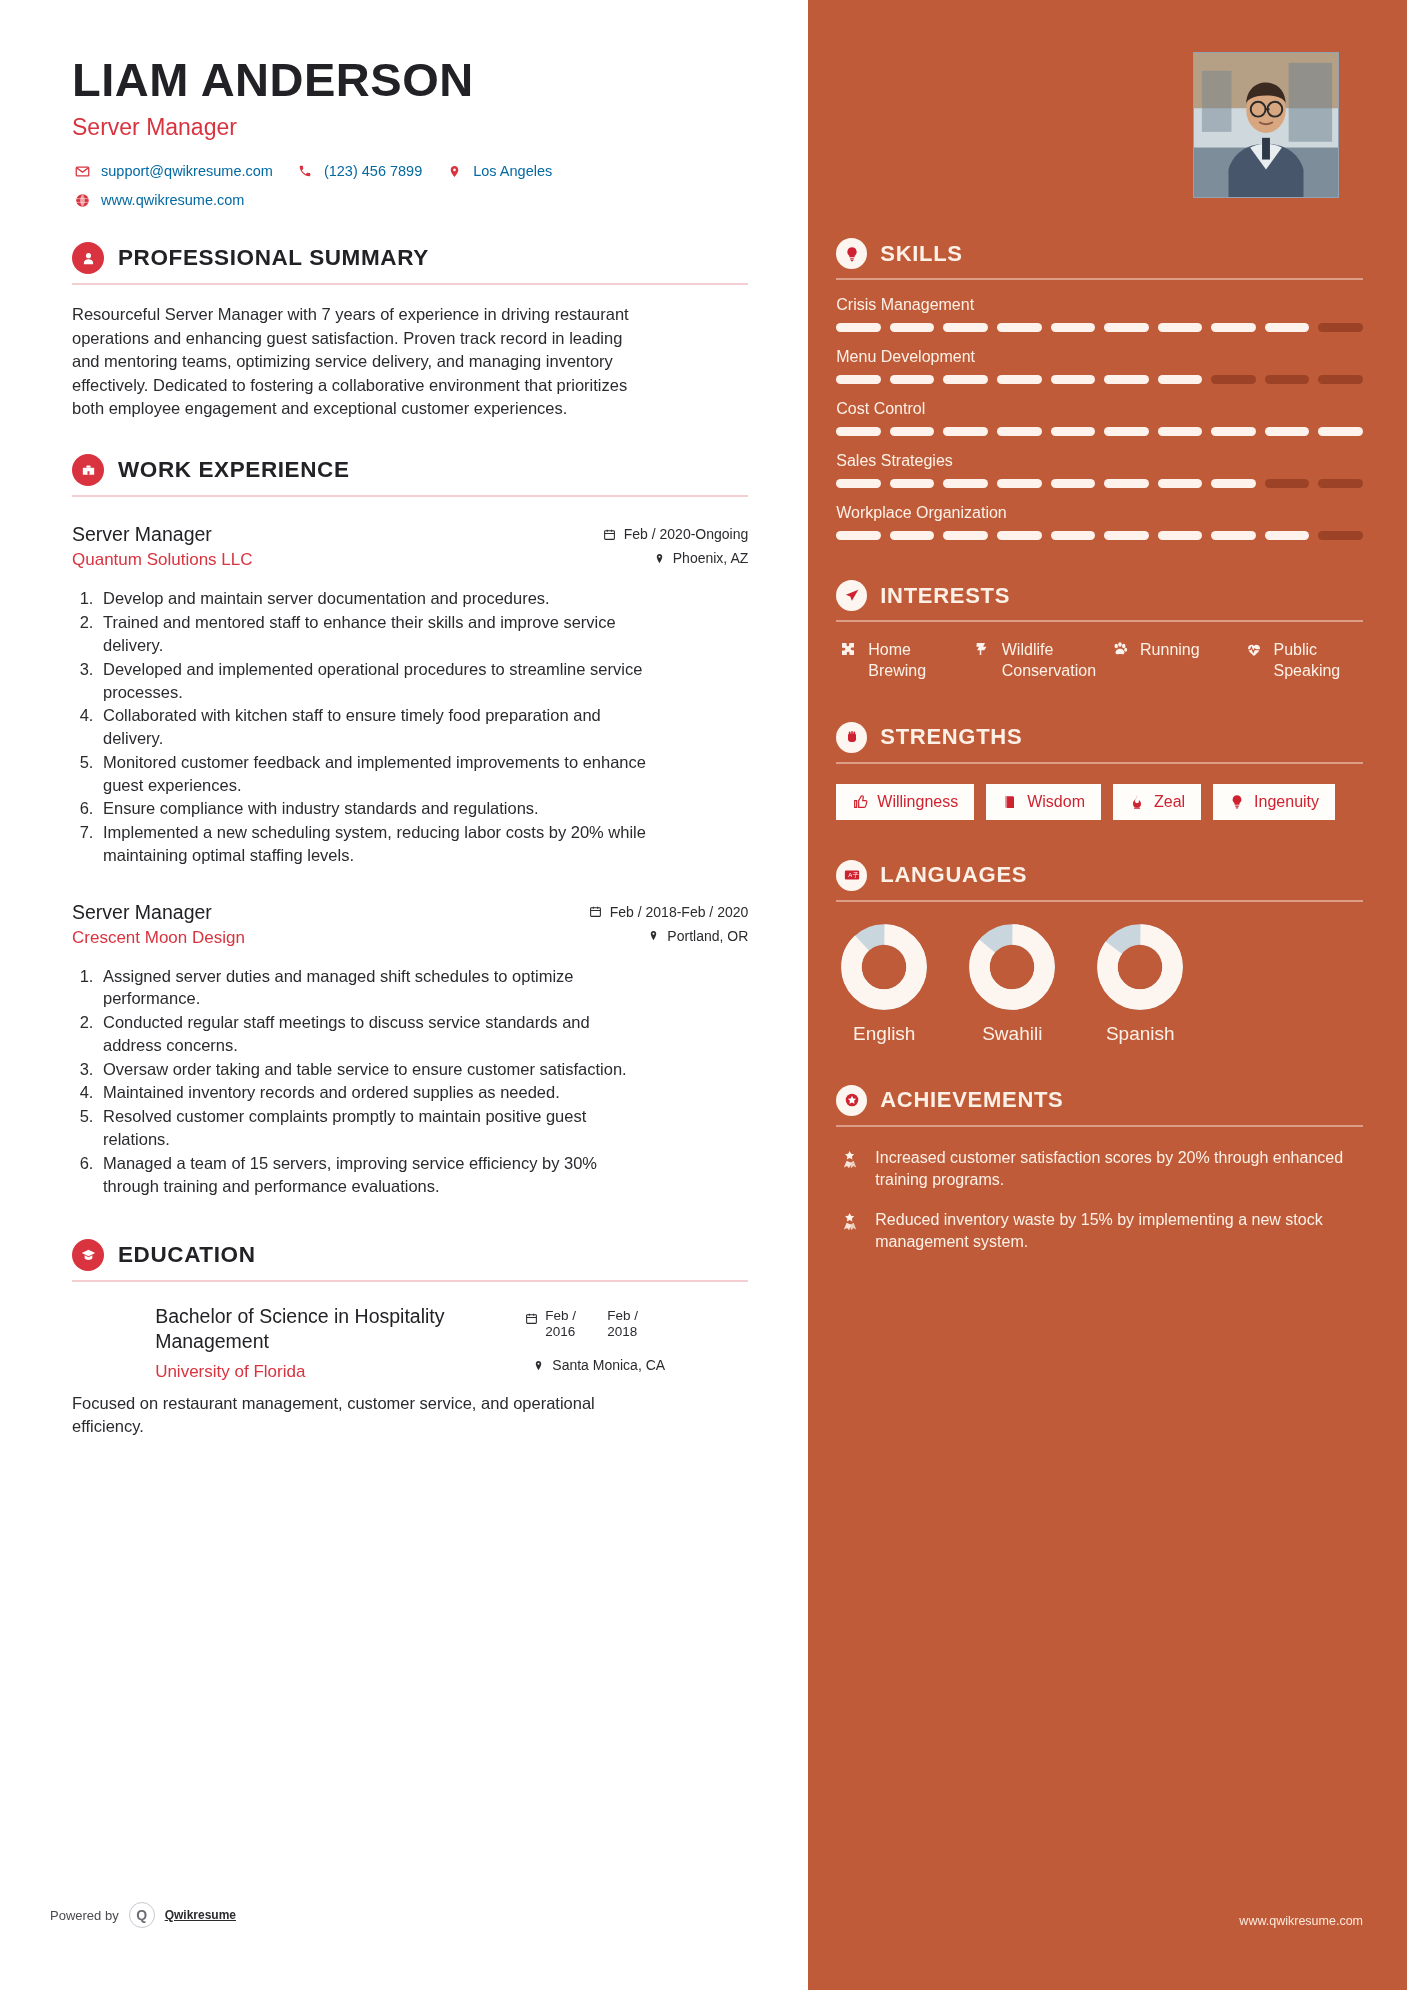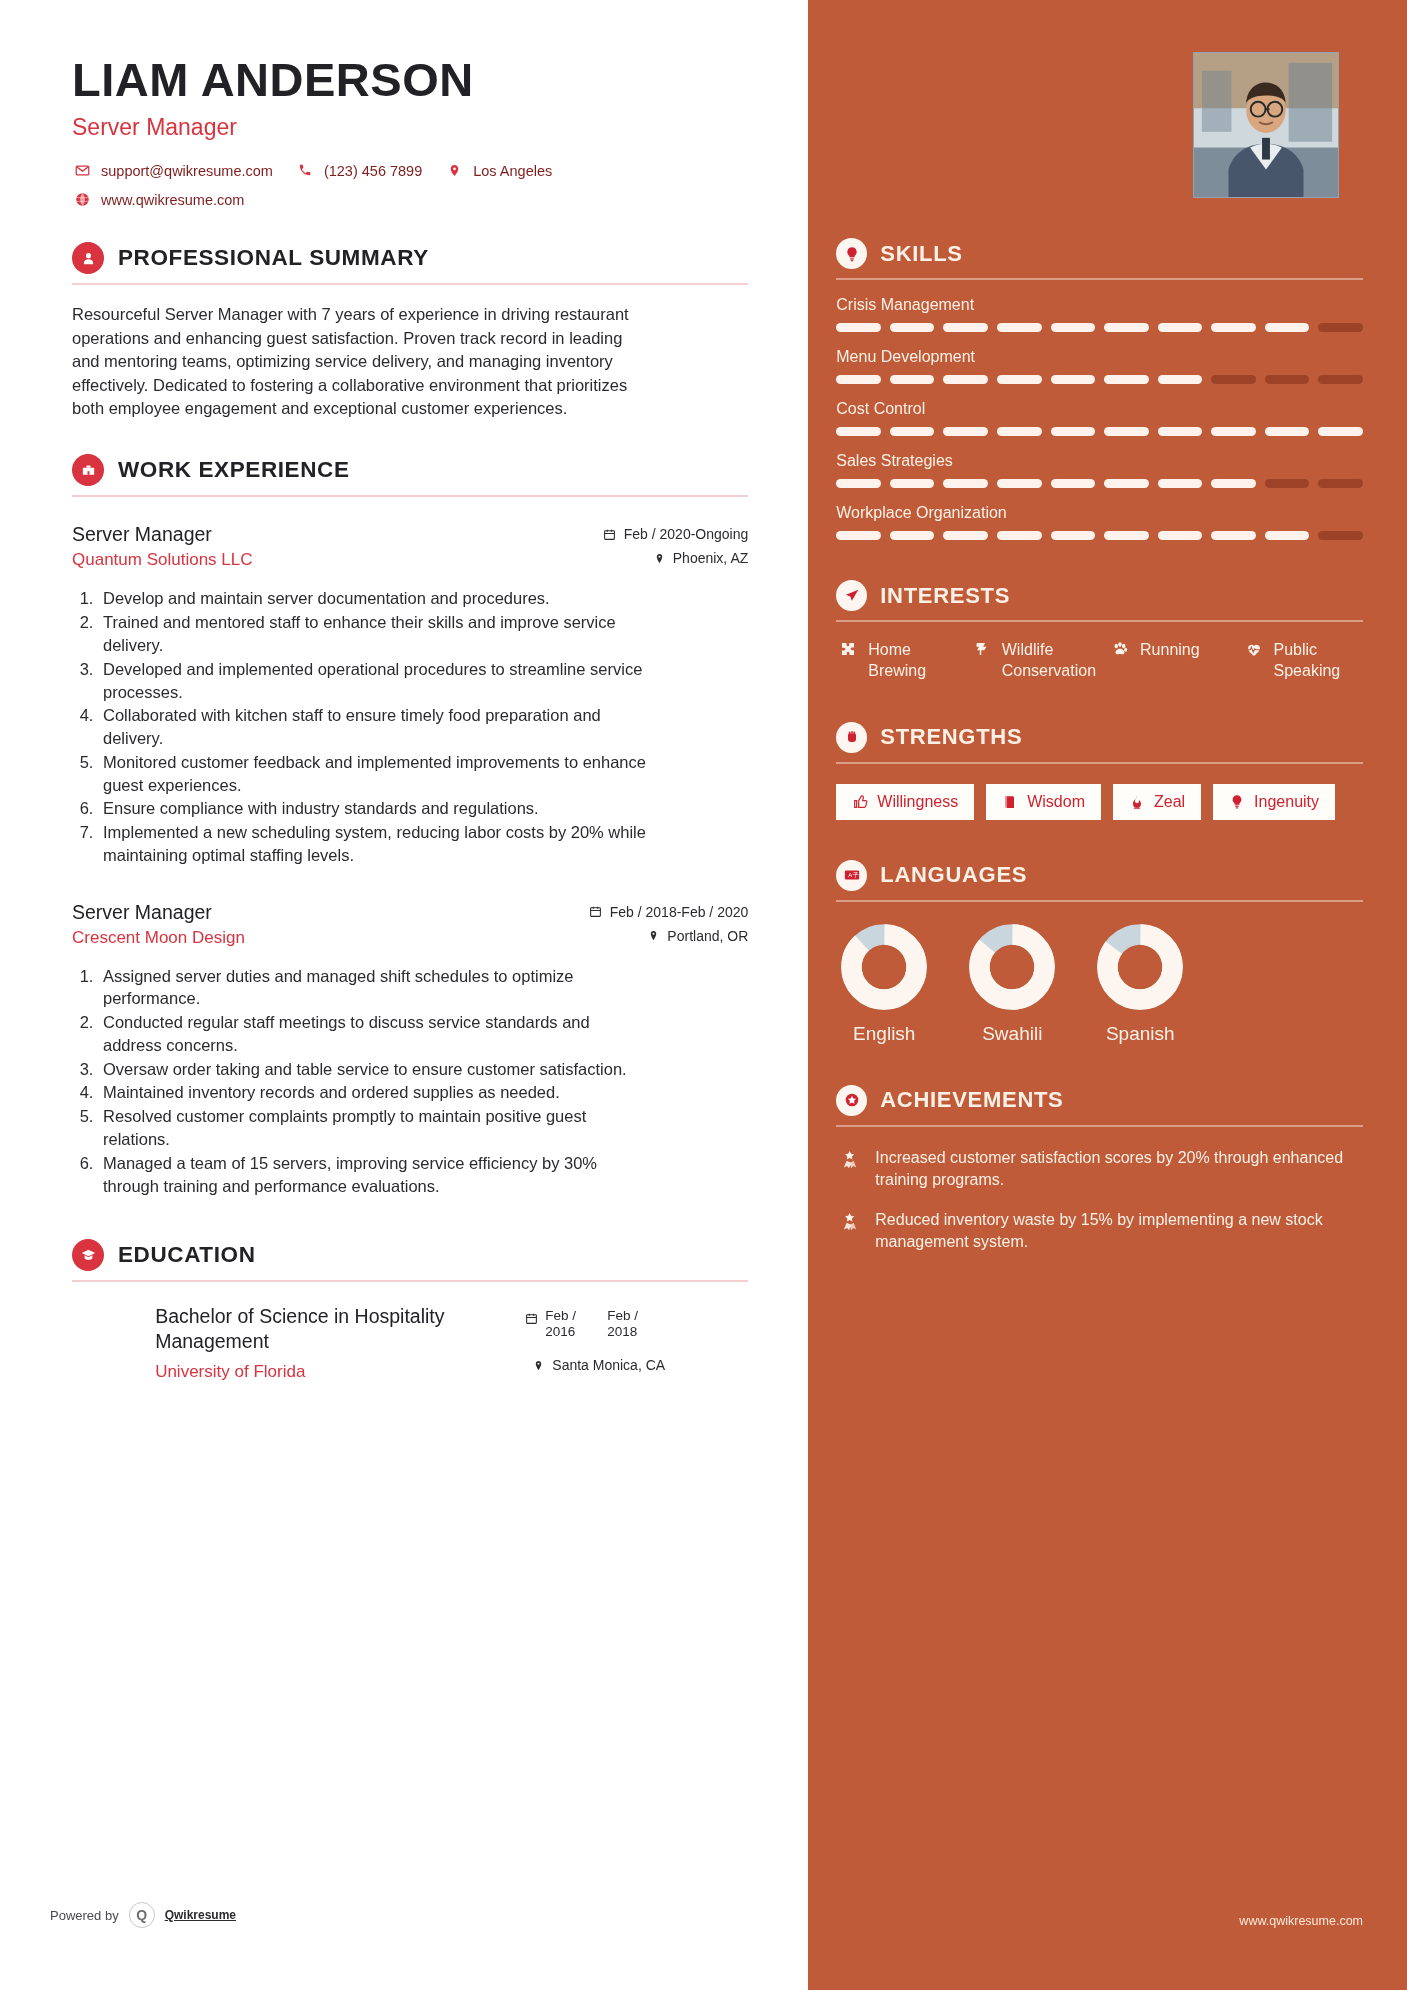--- a/index.html
+++ b/index.html
@@ -26,21 +26,21 @@
     line-height:1.05;
   }
   .role {
     font-size:23px;
     color:#d8333f;
     margin-top:10px;
     font-weight:400;
   }
   .contacts { margin-top:22px; }
   .crow { display:flex; align-items:center; gap:0; margin-bottom:13px; flex-wrap:wrap; }
-  .citem { display:flex; align-items:flex-start; font-size:14.5px; color:#7f1d1d; }
+  .citem { display:flex; align-items:center; font-size:14.5px; color:#0369a1; }
   .citem .ico {
     width:20px; display:inline-flex; justify-content:center; align-items:center;
     color:#d8333f; margin-right:9px;
   }
   .citem + .citem { margin-left:22px; }
 
   
   .sec-head { display:flex; align-items:center; margin-top:34px; }
   .sec-badge {
     width:32px; height:32px; border-radius:50%;
@@ -329,20 +329,21 @@
           <div class="meta-line" style="margin-top:18px;">
             <span class="mico">
               <svg width="11" height="13" viewBox="0 0 24 24" fill="currentColor">
                   <path d="M12 2C8.7 2 6 4.7 6 8c0 4.5 6 14 6 14s6-9.5 6-14c0-3.3-2.7-6-6-6zm0 8.2A2.2 2.2 0 1112 5.8a2.2 2.2 0 010 4.4z"></path>
                 </svg>
             </span>
             <span>Santa Monica, CA</span>
           </div>
         </div>
       </div>
+      <div class="edu-desc">Focused on restaurant management, customer service, and operational efficiency.</div>
     </div>
 
     <div class="footer">
       <span>Powered by</span>
       <span class="brandmark">Q</span>
       <span class="brandname">Qwikresume</span>
     </div>
   </div>
 
   <div class="right">

